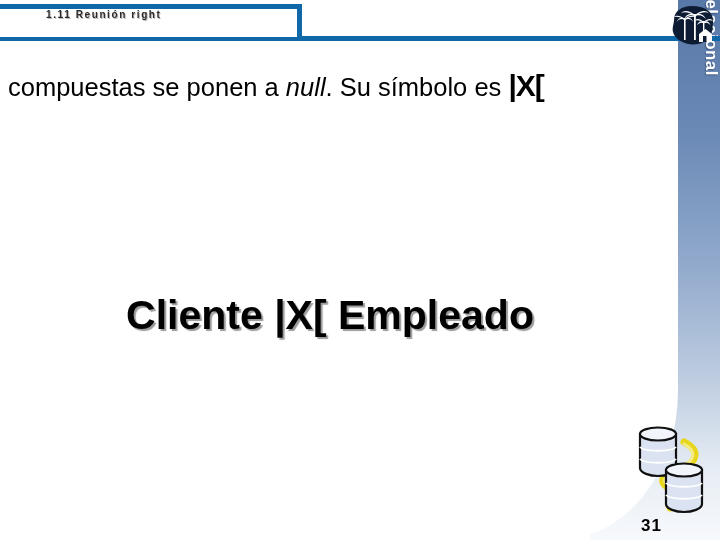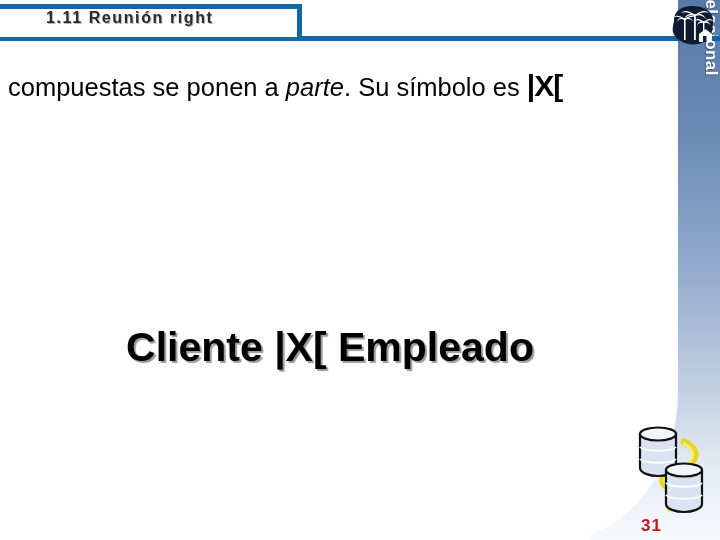--- a/index.html
+++ b/index.html
@@ -63,21 +63,21 @@
     height: 33px;
     border-top: 5px solid #1068a8;
     border-right: 5px solid #1068a8;
     box-sizing: border-box;
     background: #ffffff;
   }
   .title-text {
     position: absolute;
     left: 46px;
     top: 9px;
-    font-size: 16px;
+    font-size: 10px;
     font-weight: bold;
     letter-spacing: 1.6px;
     color: #2b2b2b;
     text-shadow: 1px 1px 0 #b8b8b8;
     white-space: nowrap;
   }
 
   
   .logo {
     position: absolute;
@@ -118,38 +118,37 @@
     position: absolute;
     left: 0;
     top: 292px;
     width: 660px;
     text-align: center;
     font-size: 41px;
     font-weight: bold;
     color: #000000;
     text-shadow: 2px 2px 1px #9a9a9a;
     white-space: nowrap;
-    margin-top: 32px;
   }
 
   
   .db-graphic {
     position: absolute;
     right: 8px;
     bottom: 26px;
     width: 86px;
     height: 96px;
   }
   .page-num {
     position: absolute;
     right: 58px;
     bottom: 4px;
     font-size: 17px;
     font-weight: bold;
-    color: #b91c1c;
+    color: #000000;
     letter-spacing: 1px;
     margin-left: 41px;
   }
 
   
   .side-label {
     position: absolute;
     right: -1px;
     top: 120px;
     width: 230px;
@@ -199,21 +198,21 @@
         <path d="M37.7 18 C42 14 45.5 14.5 47 17 C44 15.5 41 16 37.7 19 Z"></path>
         <path d="M37.7 18 C34.5 16 32 18.5 31 21.5 C33 18.5 35.5 18 37.7 19.5 Z"></path>
         <path d="M37.7 18 C41 16 43.5 18.5 44.5 21.5 C42.5 18.5 40 18 37.7 19.5 Z"></path>
         <path d="M33 30 L39.5 25 L46 30 L46 38 L33 38 Z"></path>
       </g>
       <rect x="37" y="32" width="3.5" height="6" fill="#0d1b33"></rect>
     </svg>
   </div>
 
   <div class="body-copy">
-    <span class="last-line"><span>compuestas se ponen a </span><i>parte</i><span>. Su símbolo es </span><span class="sym-inline">|X[</span></span>
+    <span class="last-line"><span>compuestas se ponen a </span><i>null</i><span>. Su símbolo es </span><span class="sym-inline">|X[</span></span>
   </div>
 
   <div class="big-heading">Cliente |X[ Empleado</div>
 
   <div class="db-graphic">
     <svg width="86" height="96" viewBox="0 0 86 96">
 
       <g stroke="#e8d612" stroke-width="7" fill="none" stroke-linecap="round" opacity="0.95">
         <path d="M58 24 C74 32 72 44 56 50"></path>
         <path d="M56 50 C36 54 30 64 46 72"></path>

